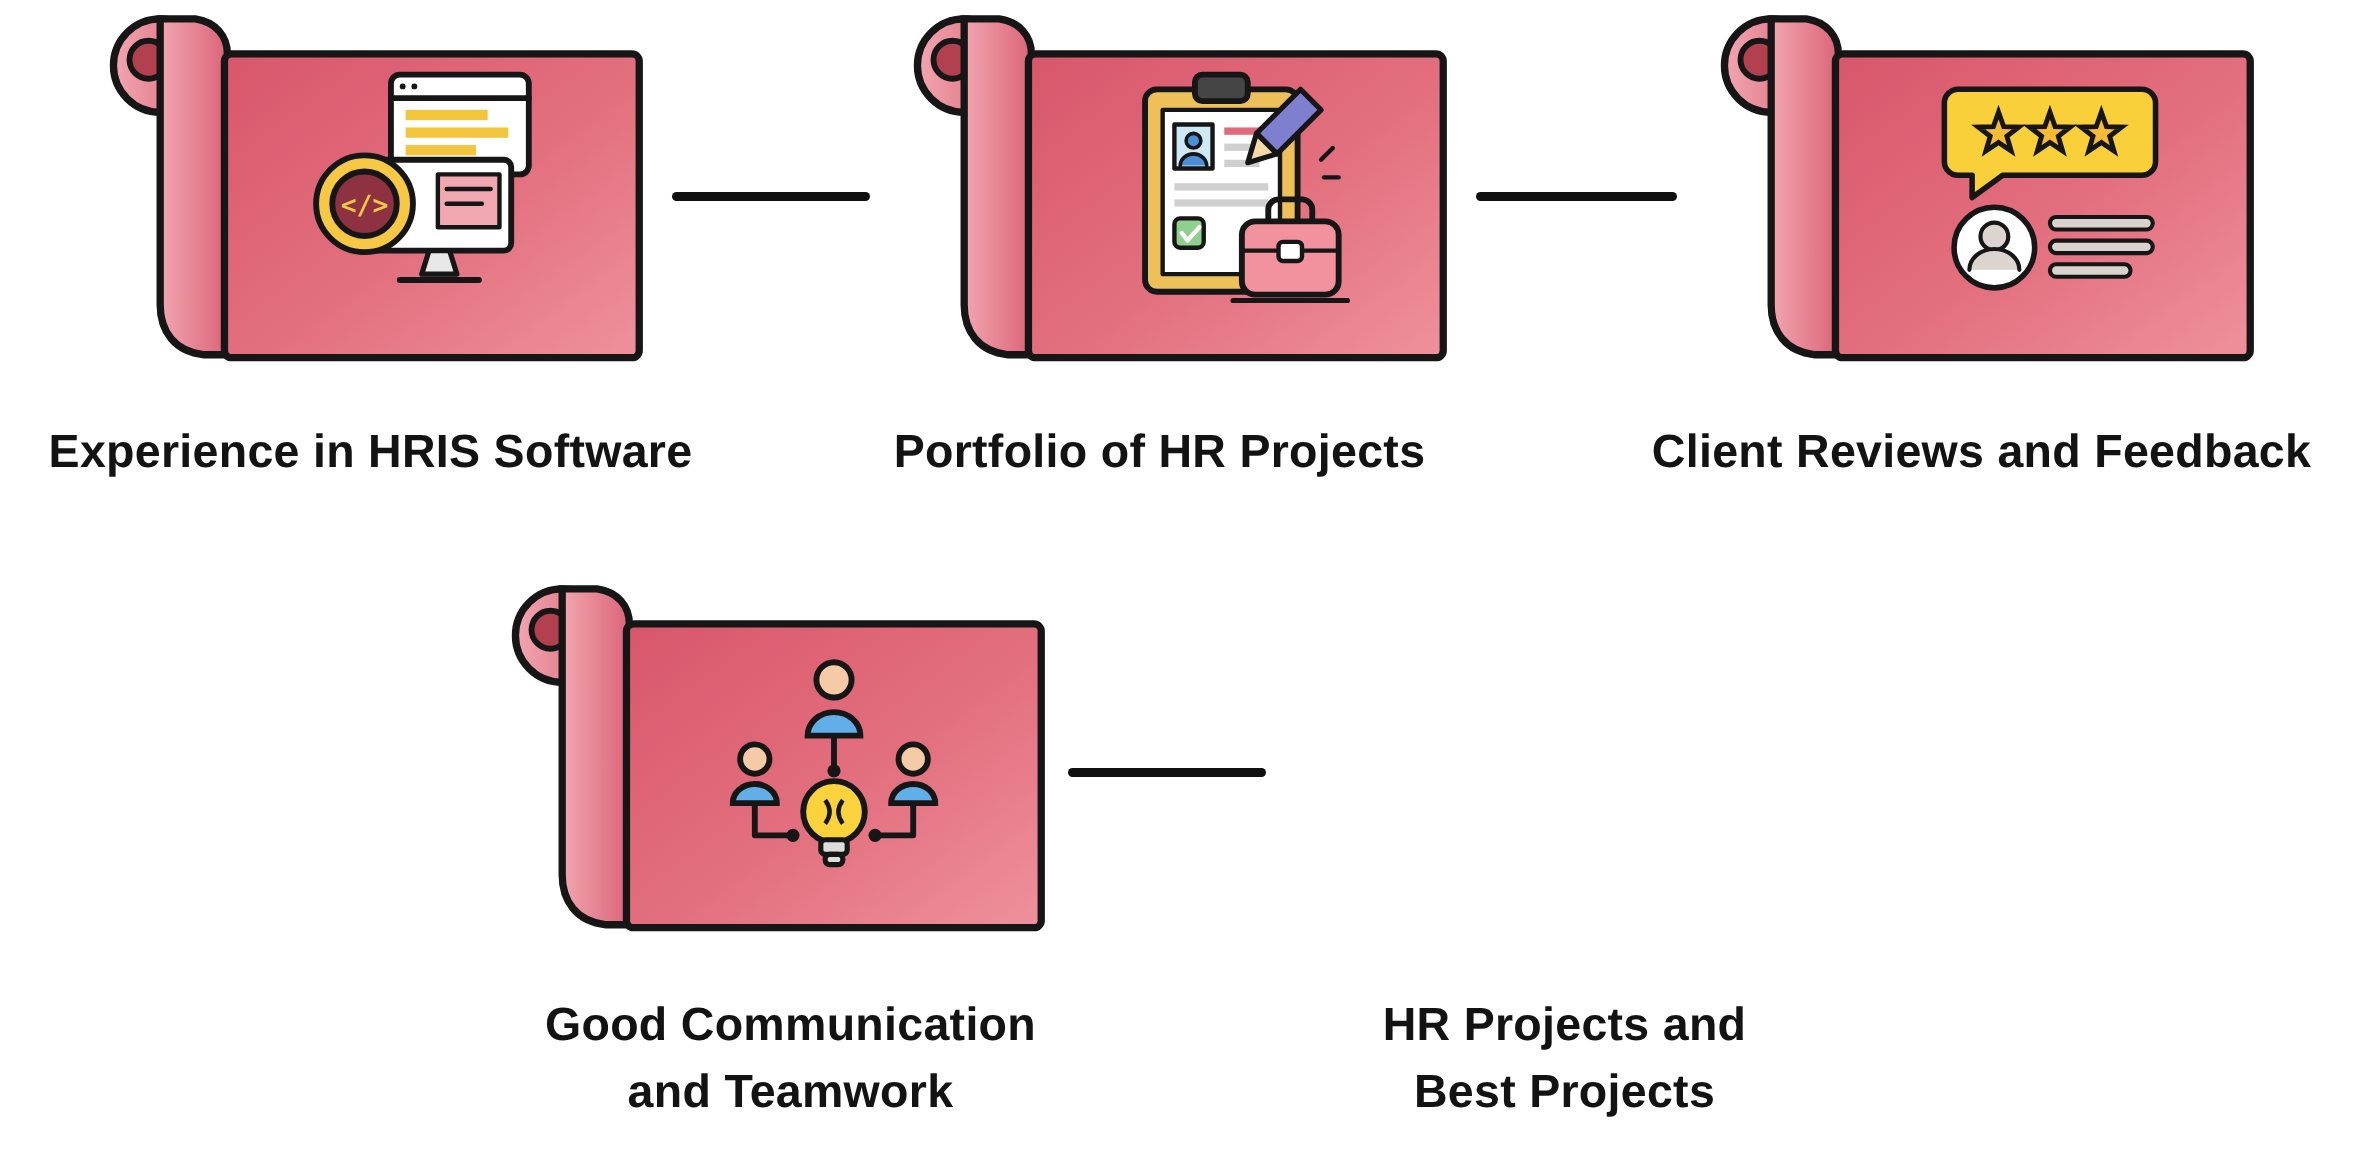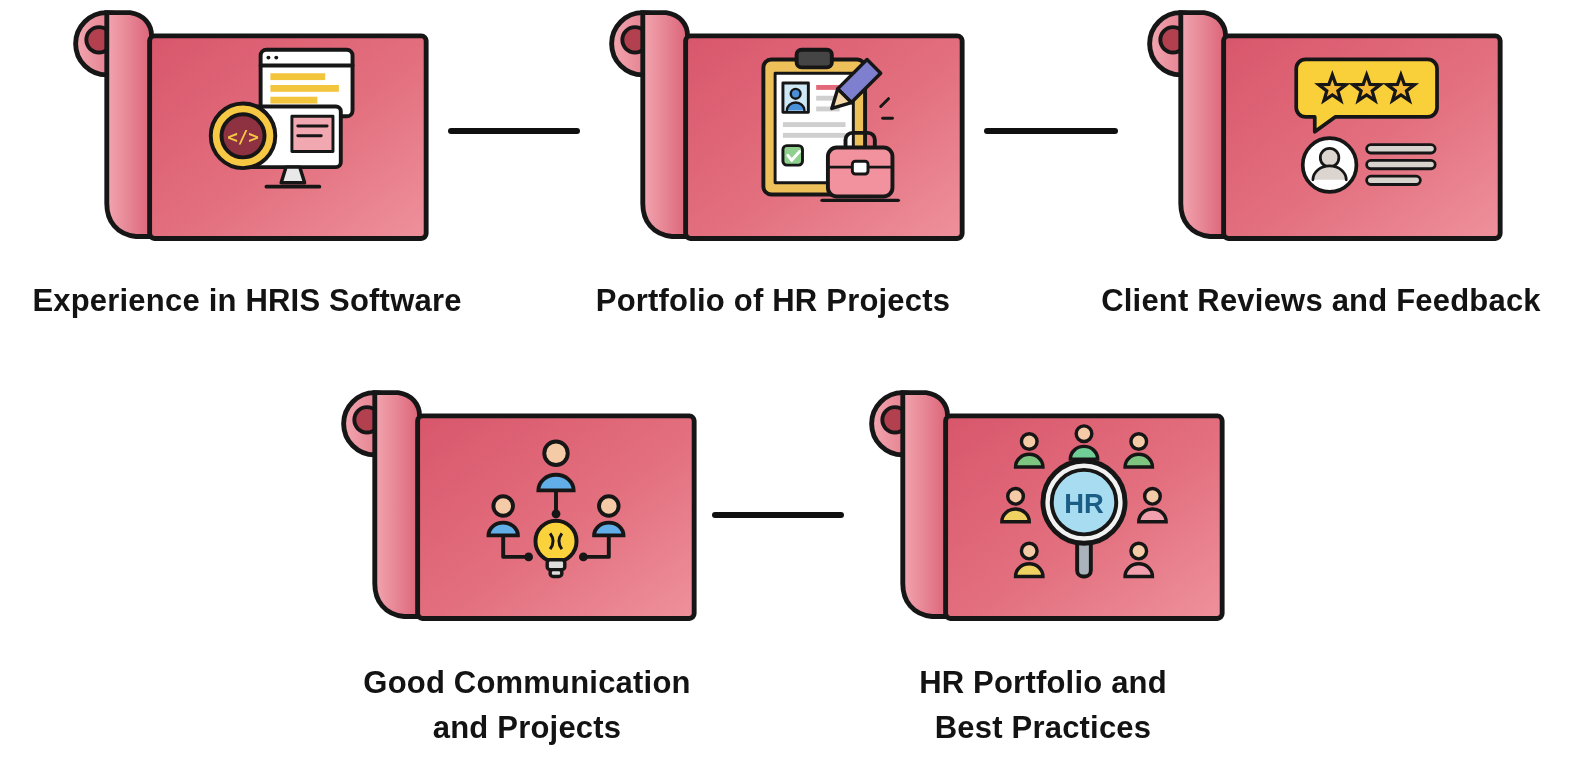--- a/index.html
+++ b/index.html
@@ -161,50 +161,32 @@
       <path d="M21,114 a15,13 0 0 1 30,0 z" fill="#62aee8" stroke="#161616" stroke-width="4"></path>
       <circle cx="144" cy="84" r="10" fill="#f5cba7" stroke="#161616" stroke-width="4"></circle>
       <path d="M129,114 a15,13 0 0 1 30,0 z" fill="#62aee8" stroke="#161616" stroke-width="4"></path>
       <circle cx="90" cy="120" r="21" fill="#f9d23c" stroke="#161616" stroke-width="4"></circle>
       <path d="M84,112 q6,8 0,16 M96,112 q-6,8 0,16" fill="none" stroke="#161616" stroke-width="3"></path>
       <rect x="81" y="139" width="18" height="10" rx="3" fill="#dddddd" stroke="#161616" stroke-width="3.5"></rect>
       <rect x="84" y="149" width="12" height="7" rx="3" fill="#dddddd" stroke="#161616" stroke-width="3.5"></rect>
     </svg>
   </div>
 
-  <div class="node" style="left:858px; top:386px;">
-    <svg class="scroll-svg" viewBox="0 0 380 245">
-      <use href="#scroll-shape"></use>
-    </svg>
-    <svg class="icon-svg" viewBox="0 0 180 172">
-      <rect x="83" y="118" width="14" height="38" rx="6" fill="#aab2bc" stroke="#161616" stroke-width="4"></rect>
-      <circle cx="90" cy="80" r="42" fill="#f2f2f2" stroke="#161616" stroke-width="5"></circle>
-      <circle cx="90" cy="80" r="33" fill="#a8dcf0" stroke="#161616" stroke-width="4"></circle>
-      <text x="90" y="91" font-size="28" font-weight="bold" fill="#1c5d86" text-anchor="middle" font-family="'Liberation Sans', sans-serif">HR</text>
-      <use href="#mini-person" x="34" y="30" fill="#7cc47f"></use>
-      <use href="#mini-person" x="90" y="22" fill="#6fcf97"></use>
-      <use href="#mini-person" x="146" y="30" fill="#7cc47f"></use>
-      <use href="#mini-person" x="20" y="86" fill="#f0d263"></use>
-      <use href="#mini-person" x="160" y="86" fill="#f2a0ad"></use>
-      <use href="#mini-person" x="34" y="142" fill="#f0d263"></use>
-      <use href="#mini-person" x="146" y="142" fill="#f2a0ad"></use>
-    </svg>
-  </div>
 
   <div class="node-label" style="left:-63px; top:278px;">
     <span class="line">Experience in HRIS Software</span>
   </div>
   <div class="node-label" style="left:463px; top:278px;">
     <span class="line">Portfolio of HR Projects</span>
   </div>
   <div class="node-label" style="left:1011px; top:278px;">
     <span class="line">Client Reviews and Feedback</span>
   </div>
   <div class="node-label" style="left:217px; top:660px;">
     <span class="line">Good Communication</span>
-    <span class="line">and Projects</span>
+    <span class="line">and Teamwork</span>
   </div>
   <div class="node-label" style="left:733px; top:660px;">
-    <span class="line">HR Portfolio and</span>
-    <span class="line">Best Practices</span>
+    <span class="line">HR Projects and</span>
+    <span class="line">Best Projects</span>
   </div>
 
 </div>
 
 </body></html>

